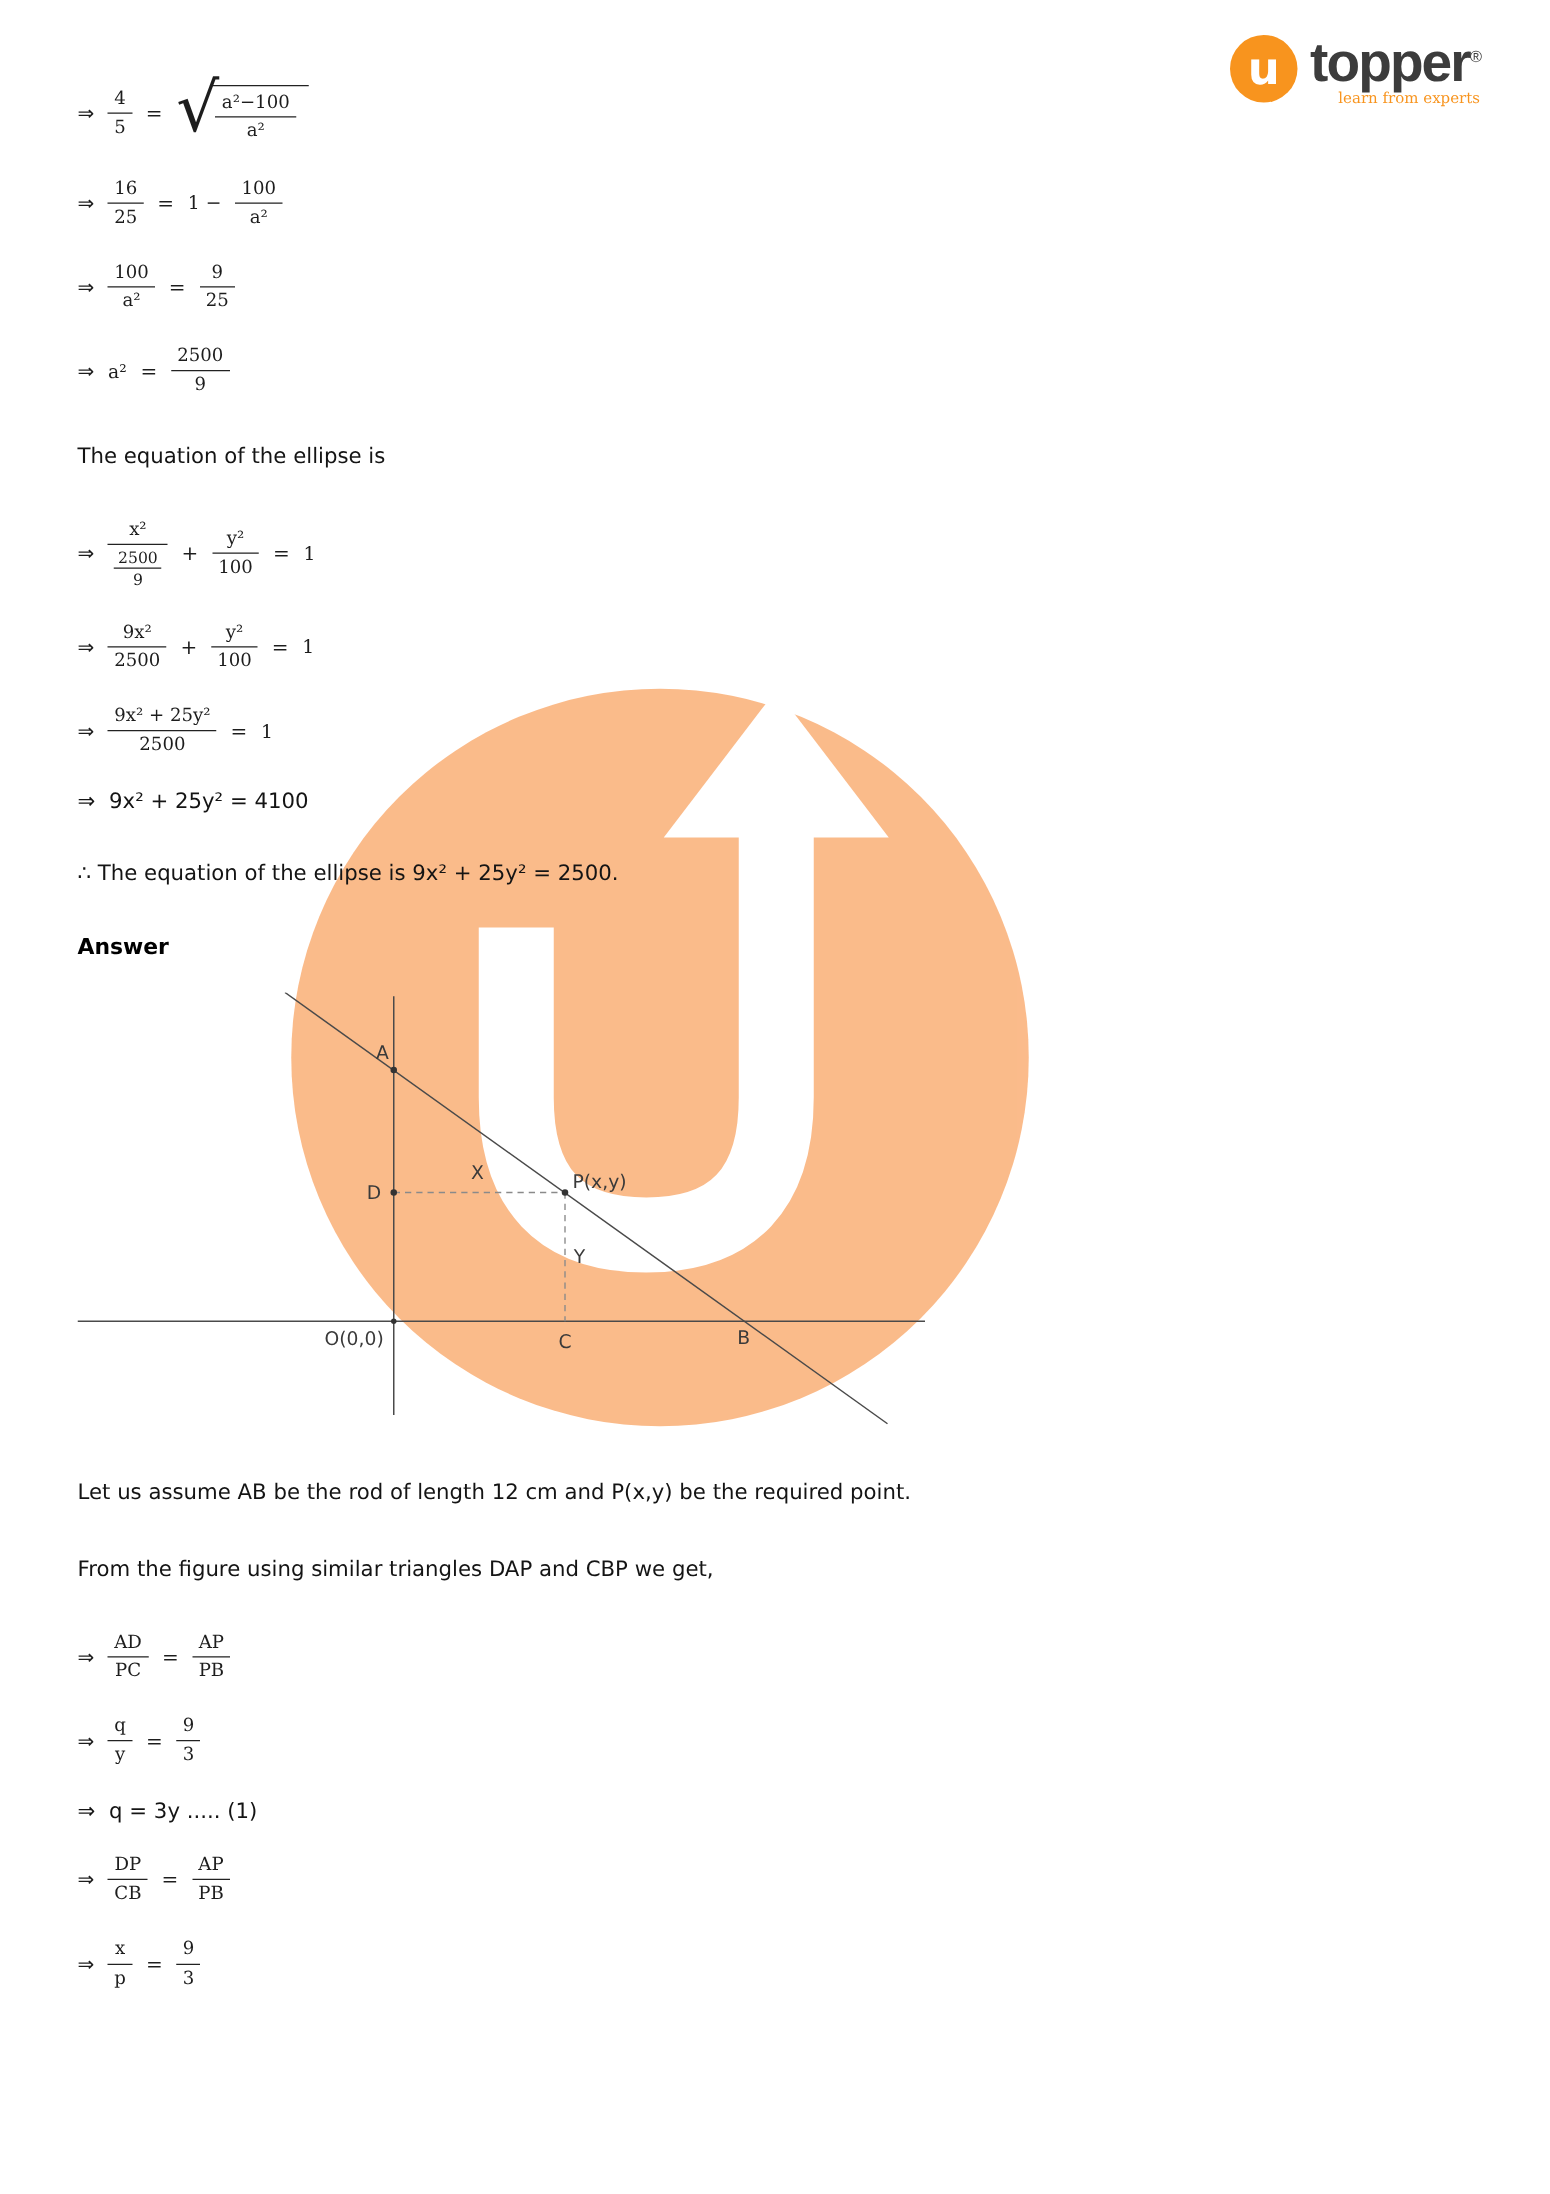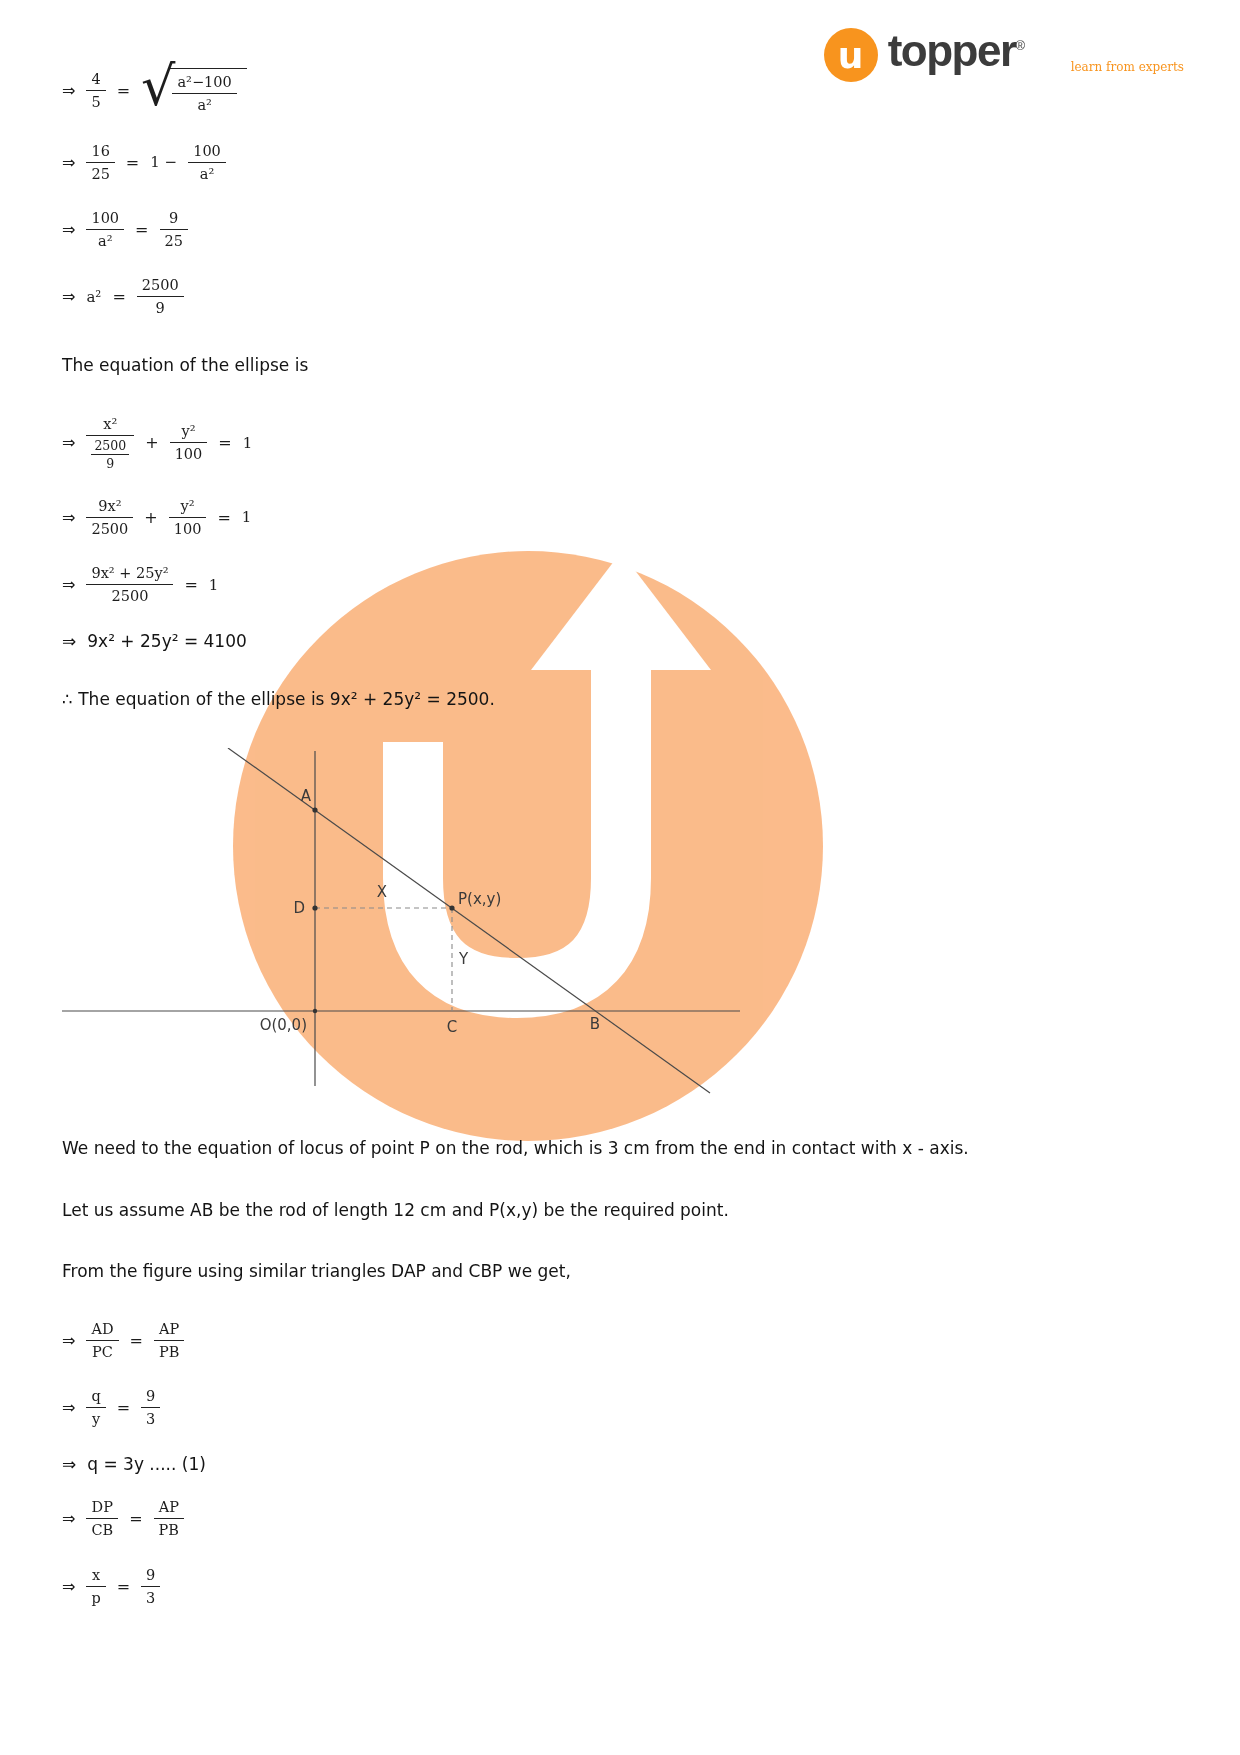--- a/index.html
+++ b/index.html
@@ -8,21 +8,21 @@
   .page { position:relative; width:1240px; height:1755px; background:#fff; overflow:hidden; }
 
   
   .watermark { position:absolute; left:0; top:0; z-index:0; pointer-events:none; }
 
   
   .brand { position:absolute; top:28px; right:56px; display:flex; align-items:flex-start; gap:10px; z-index:3; }
   .brand-circle { width:54px; height:54px; border-radius:50%; background:#F8941E; color:#fff;
                   display:flex; align-items:center; justify-content:center;
                   font-size:36px; font-weight:bold; font-family:"DejaVu Sans", sans-serif; }
-  .brand-right { display:flex; flex-direction:row;gap:47px; }
+  .brand-right { display:flex; flex-direction:column; }
   .brand-word { font-size:44px; font-weight:bold; color:#3c3c3c; letter-spacing:-1.5px; line-height:1.05;
                 font-family:"Liberation Sans", sans-serif; }
   .brand-reg { font-size:13px; vertical-align:super; font-weight:normal; color:#3c3c3c; }
   .brand-tagline { align-self:flex-end; color:#F8941E; font-size:12px;
                    font-family:"DejaVu Serif", serif; margin-top:-3px; }
 
   
   .content { position:relative; z-index:2; padding:50px 62px 0 62px; }
 
   p.body-text { font-size:17px; line-height:1.48; margin:36px 0; color:#141414; }
@@ -180,20 +180,21 @@
     </div>
 
     <div class="sans-eq">
       <span>⇒</span>
       <span>9x² + 25y² = 4100</span>
     </div>
 
     <p class="body-text">∴ The equation of the ellipse is 9x² + 25y² = 2500.</p>
 
 
+    <h3 class="heading">Answer</h3>
 
     <div class="diagram-wrap">
       <svg class="diagram-svg" width="700" height="348" viewBox="0 0 700 348">
 
         <line x1="0" y1="263" x2="678" y2="263" stroke="#4a4a4a" stroke-width="1.2"></line>
         <line x1="253" y1="3" x2="253" y2="338" stroke="#4a4a4a" stroke-width="1.2"></line>
 
         <line x1="166" y1="0" x2="648" y2="345" stroke="#4a4a4a" stroke-width="1.2"></line>
 
         <line x1="253" y1="160" x2="390" y2="160" stroke="#8a8a8a" stroke-width="1.1" stroke-dasharray="5 4"></line>
@@ -208,21 +209,20 @@
         <text x="243" y="165" text-anchor="end">D</text>
         <text x="320" y="149" text-anchor="middle">X</text>
         <text x="396" y="156" text-anchor="start">P(x,y)</text>
         <text x="397" y="216" text-anchor="start">Y</text>
         <text x="245" y="282" text-anchor="end">O(0,0)</text>
         <text x="390" y="284" text-anchor="middle">C</text>
         <text x="533" y="281" text-anchor="middle">B</text>
       </svg>
     </div>
 
-    <p class="body-text">We need to the equation of locus of point P on the rod, which is 3 cm from the end in contact with x - axis.</p>
     <p class="body-text">Let us assume AB be the rod of length 12 cm and P(x,y) be the required point.</p>
     <p class="body-text">From the figure using similar triangles DAP and CBP we get,</p>
 
     <div class="math-line">
       <span class="msym">⇒</span>
       <span class="frac">
         <span class="num">AD</span>
         <span class="den">PC</span>
       </span>
       <span class="msym">=</span>

